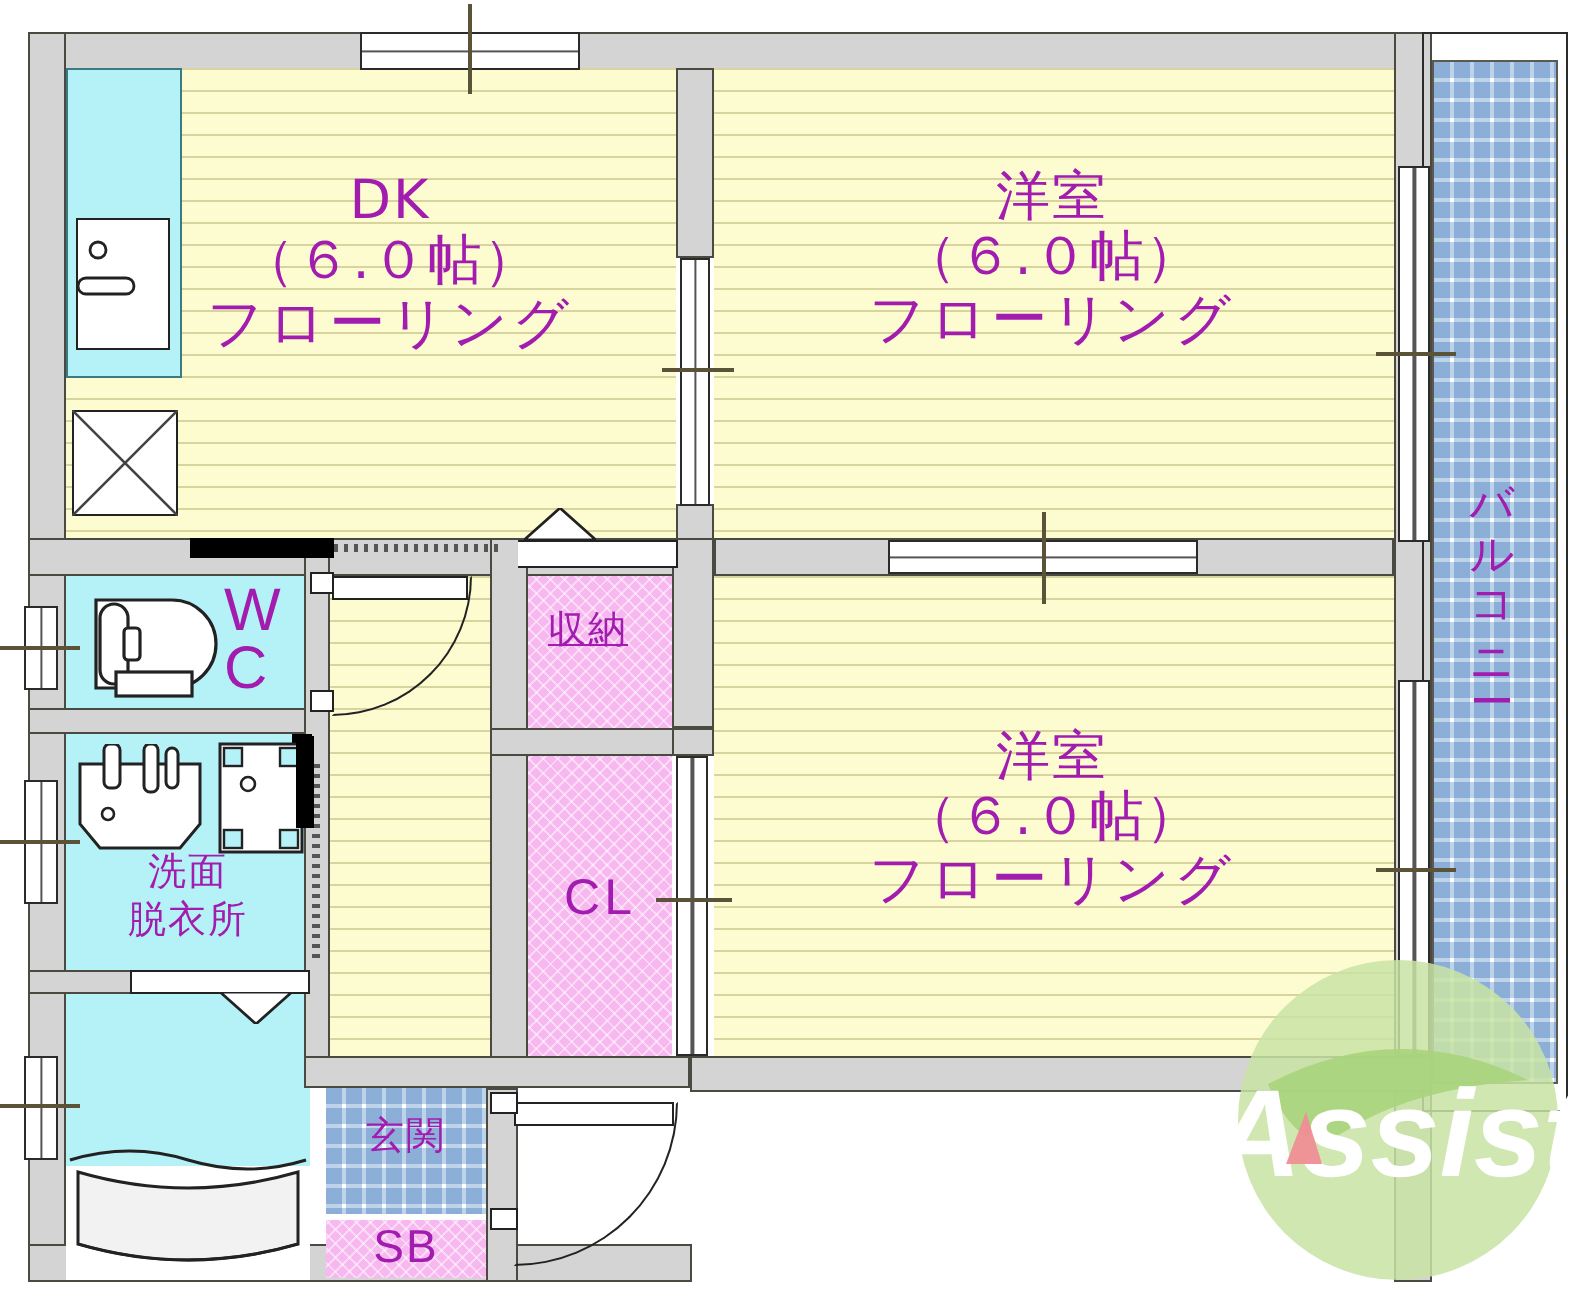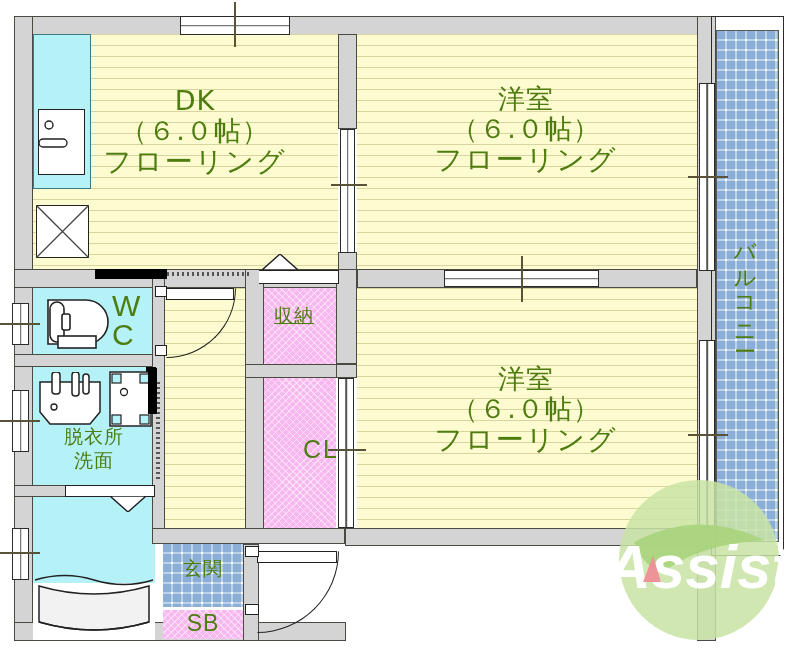--- a/index.html
+++ b/index.html
@@ -42,21 +42,21 @@
       repeating-linear-gradient(to right,#bdd3ea 0 8px,#ffffff 8px 10px),
       repeating-linear-gradient(to bottom,#bdd3ea 0 8px,#ffffff 8px 10px);
     background-blend-mode:multiply;
     box-sizing:border-box;
   }
   .floor-white{background:#ffffff;box-sizing:border-box;}
 
   
   .lbl{
     position:absolute;
-    color:#4d7c0f;
+    color:#a21caf;
     text-align:center;
     line-height:1.12;
     white-space:nowrap;
     font-family:"DejaVu Sans","Liberation Sans",sans-serif;
     letter-spacing:1px;
   }
   .lbl-room{font-size:27px;}
   .lbl-room .sub{font-size:27px;}
   .lbl-room .mat{font-size:28px;letter-spacing:2px;}
   .lbl-small{font-size:19px;}
@@ -276,38 +276,38 @@
     <div class="sub">（６.０帖）</div>
     <div class="mat">フローリング</div>
   </div>
 
   <div class="lbl lbl-wc" style="left:112px;top:292px;width:44px;">
     <div>W</div>
     <div>C</div>
   </div>
 
   <div class="lbl lbl-small" style="left:38px;top:425px;width:112px;line-height:1.25;">
+    <div>洗面</div>
     <div>脱衣所</div>
-    <div>洗面</div>
   </div>
 
 
   <div class="lbl lbl-small" style="left:166px;top:558px;width:74px;">
     <div>玄関</div>
   </div>
 
   <div class="lbl lbl-sb" style="left:166px;top:611px;width:74px;">
     <div>SB</div>
   </div>
 
   <div class="lbl lbl-small" style="left:264px;top:305px;width:60px;text-decoration:underline;">
     <div>収納</div>
   </div>
 
-  <div class="lbl lbl-cl" style="left:264px;top:435px;width:72px;margin-left:21px;">
+  <div class="lbl lbl-cl" style="left:264px;top:435px;width:72px;">
     <div>CL</div>
   </div>
 
   <div class="lbl lbl-vert" style="left:734px;top:200px;height:170px;">
     <span>バルコニー</span>
   </div>
 
   <svg id="logo" viewBox="0 0 190 175">
 
     <circle cx="95" cy="90" r="80" fill="#c9e3a4" opacity="0.85"></circle>

